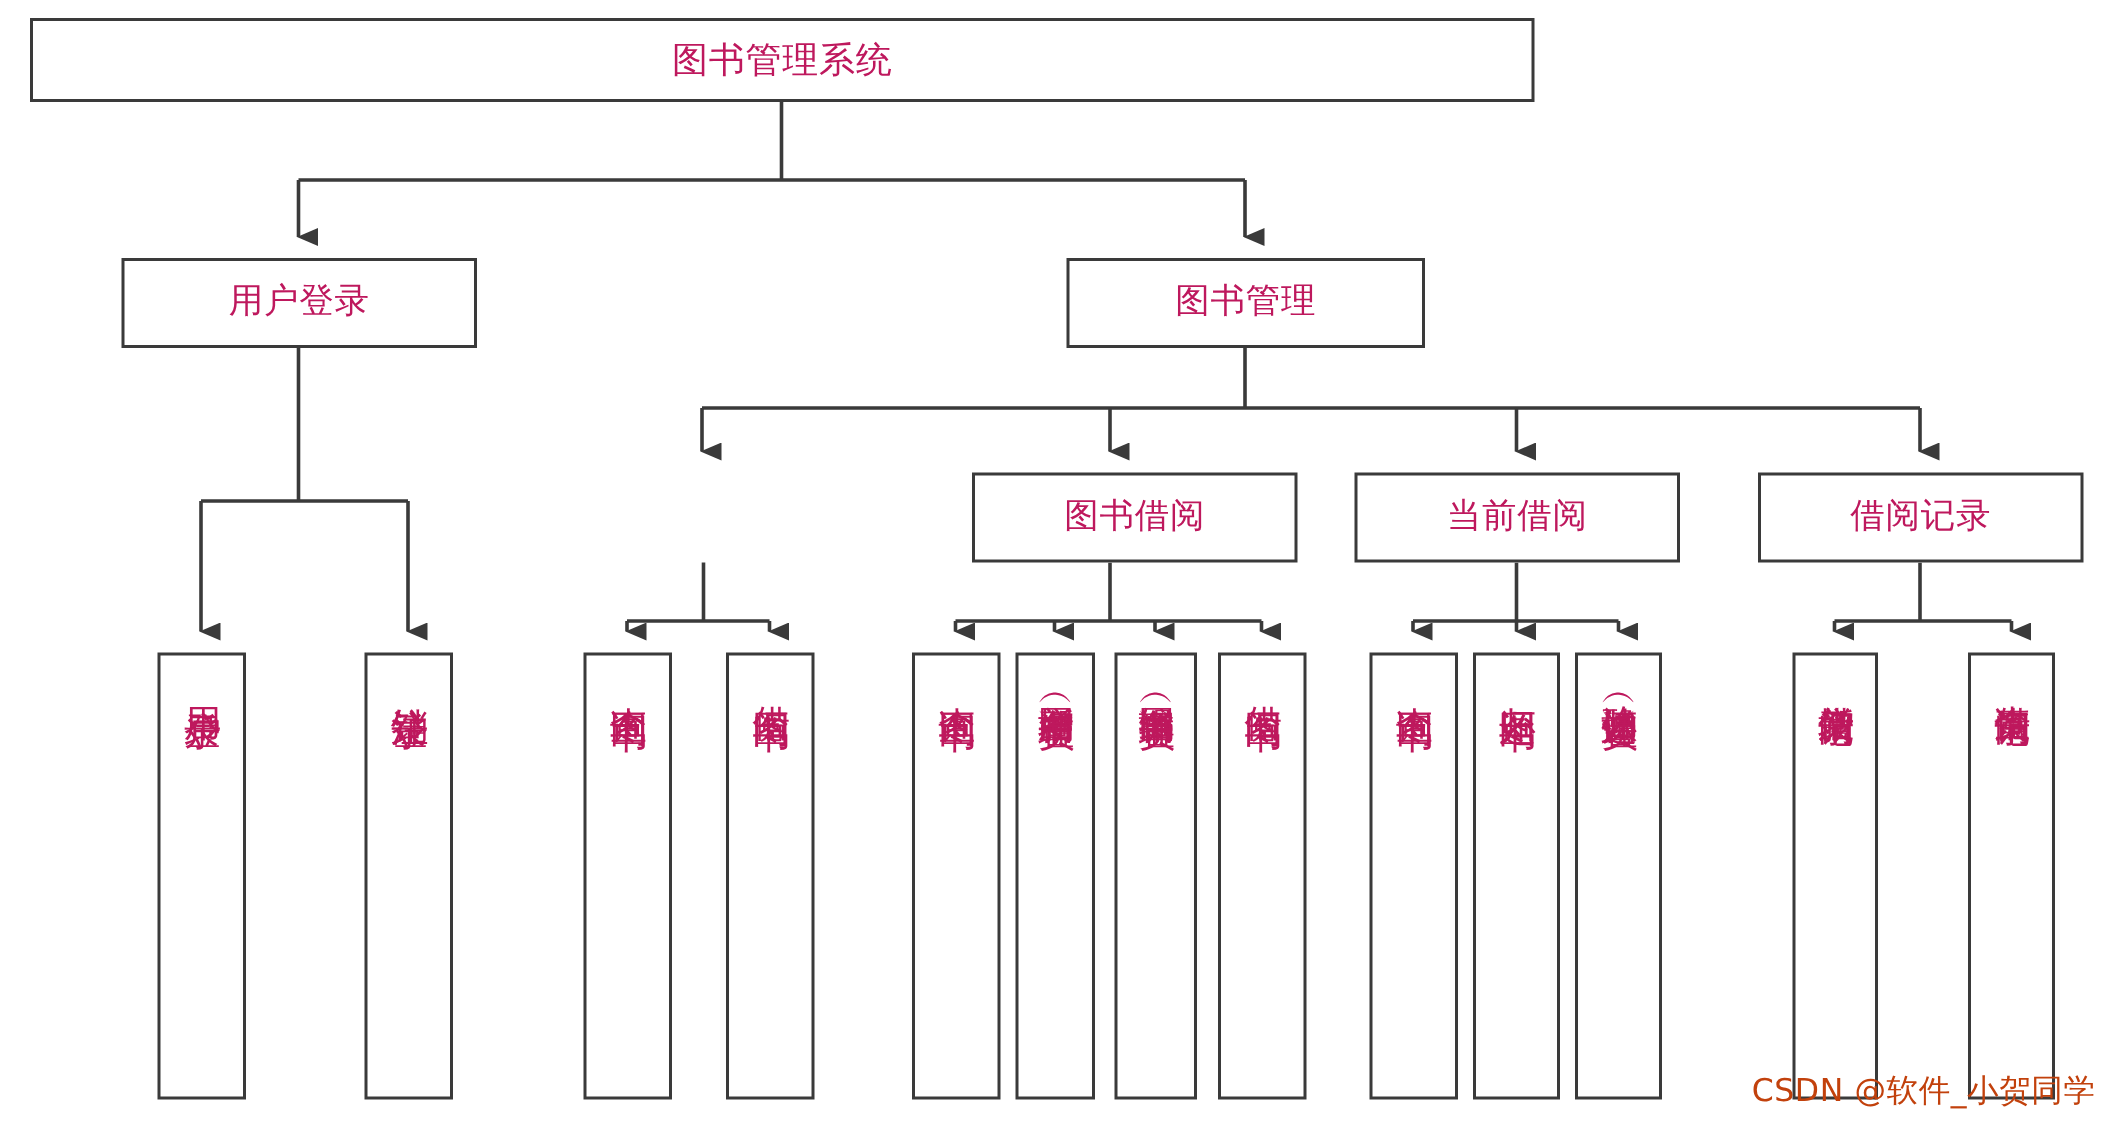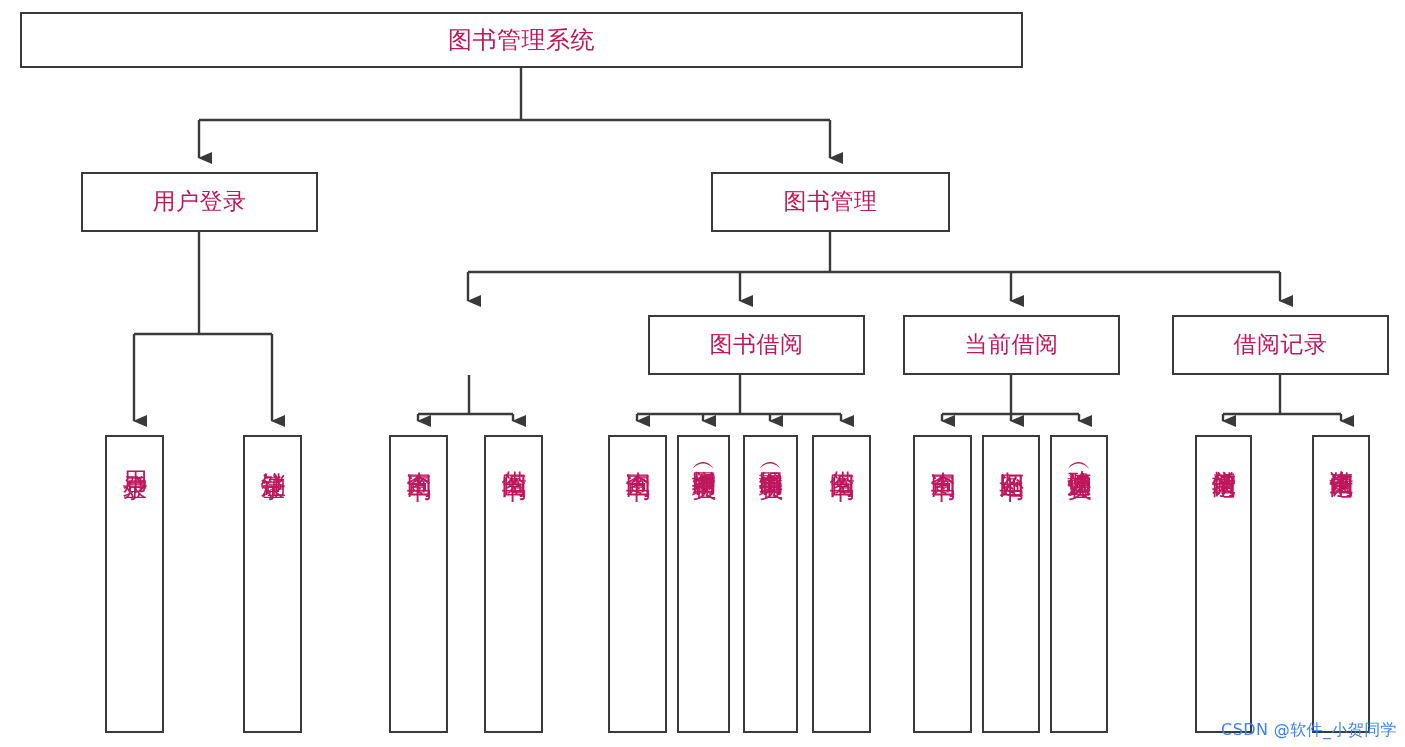--- a/index.html
+++ b/index.html
@@ -64,22 +64,22 @@
     white-space: nowrap;
   }
   .node.v.tall .label {
     font-size: 24px;
     letter-spacing: 1px;
   }
   .watermark {
     position: absolute;
     right: 8px;
     bottom: 6px;
-    font-size: 16px;
-    color: #3b82f6;
+    font-size: 21px;
+    color: #c2410c;
     z-index: 8;
     white-space: nowrap;
     letter-spacing: 0.4px;
   }
 </style>
 </head>
 <body>
 
 <div id="canvas">
 

